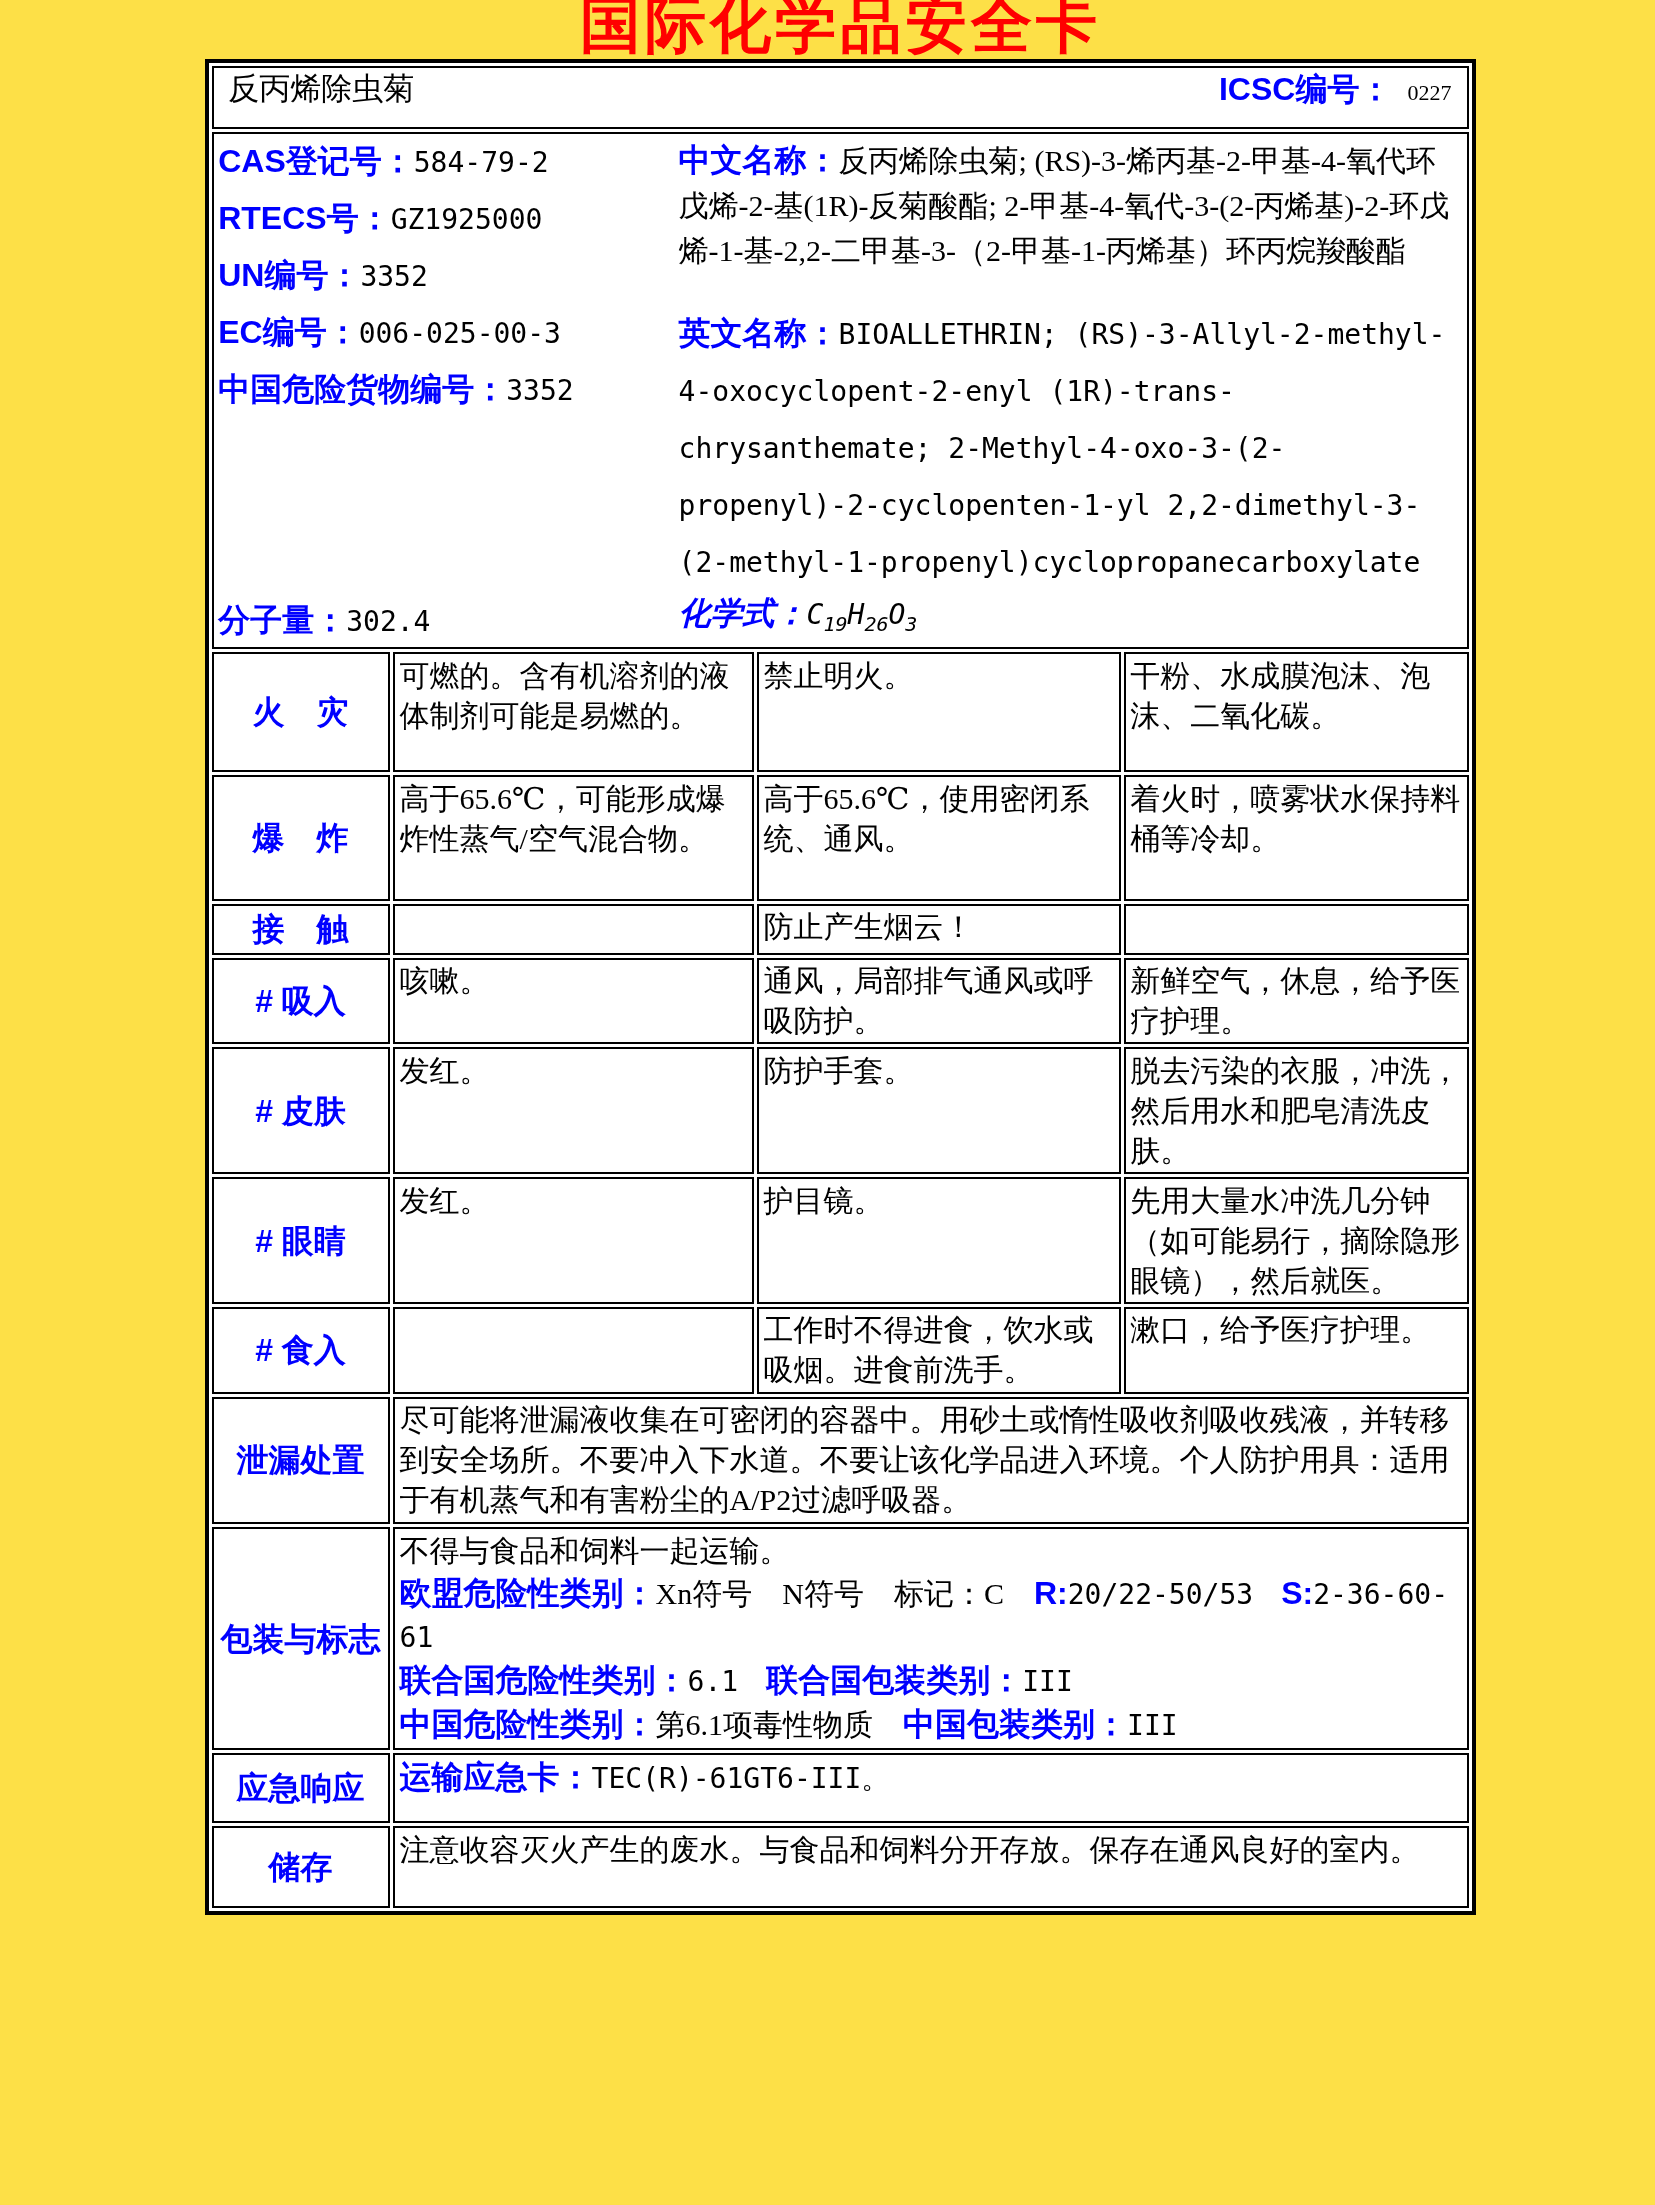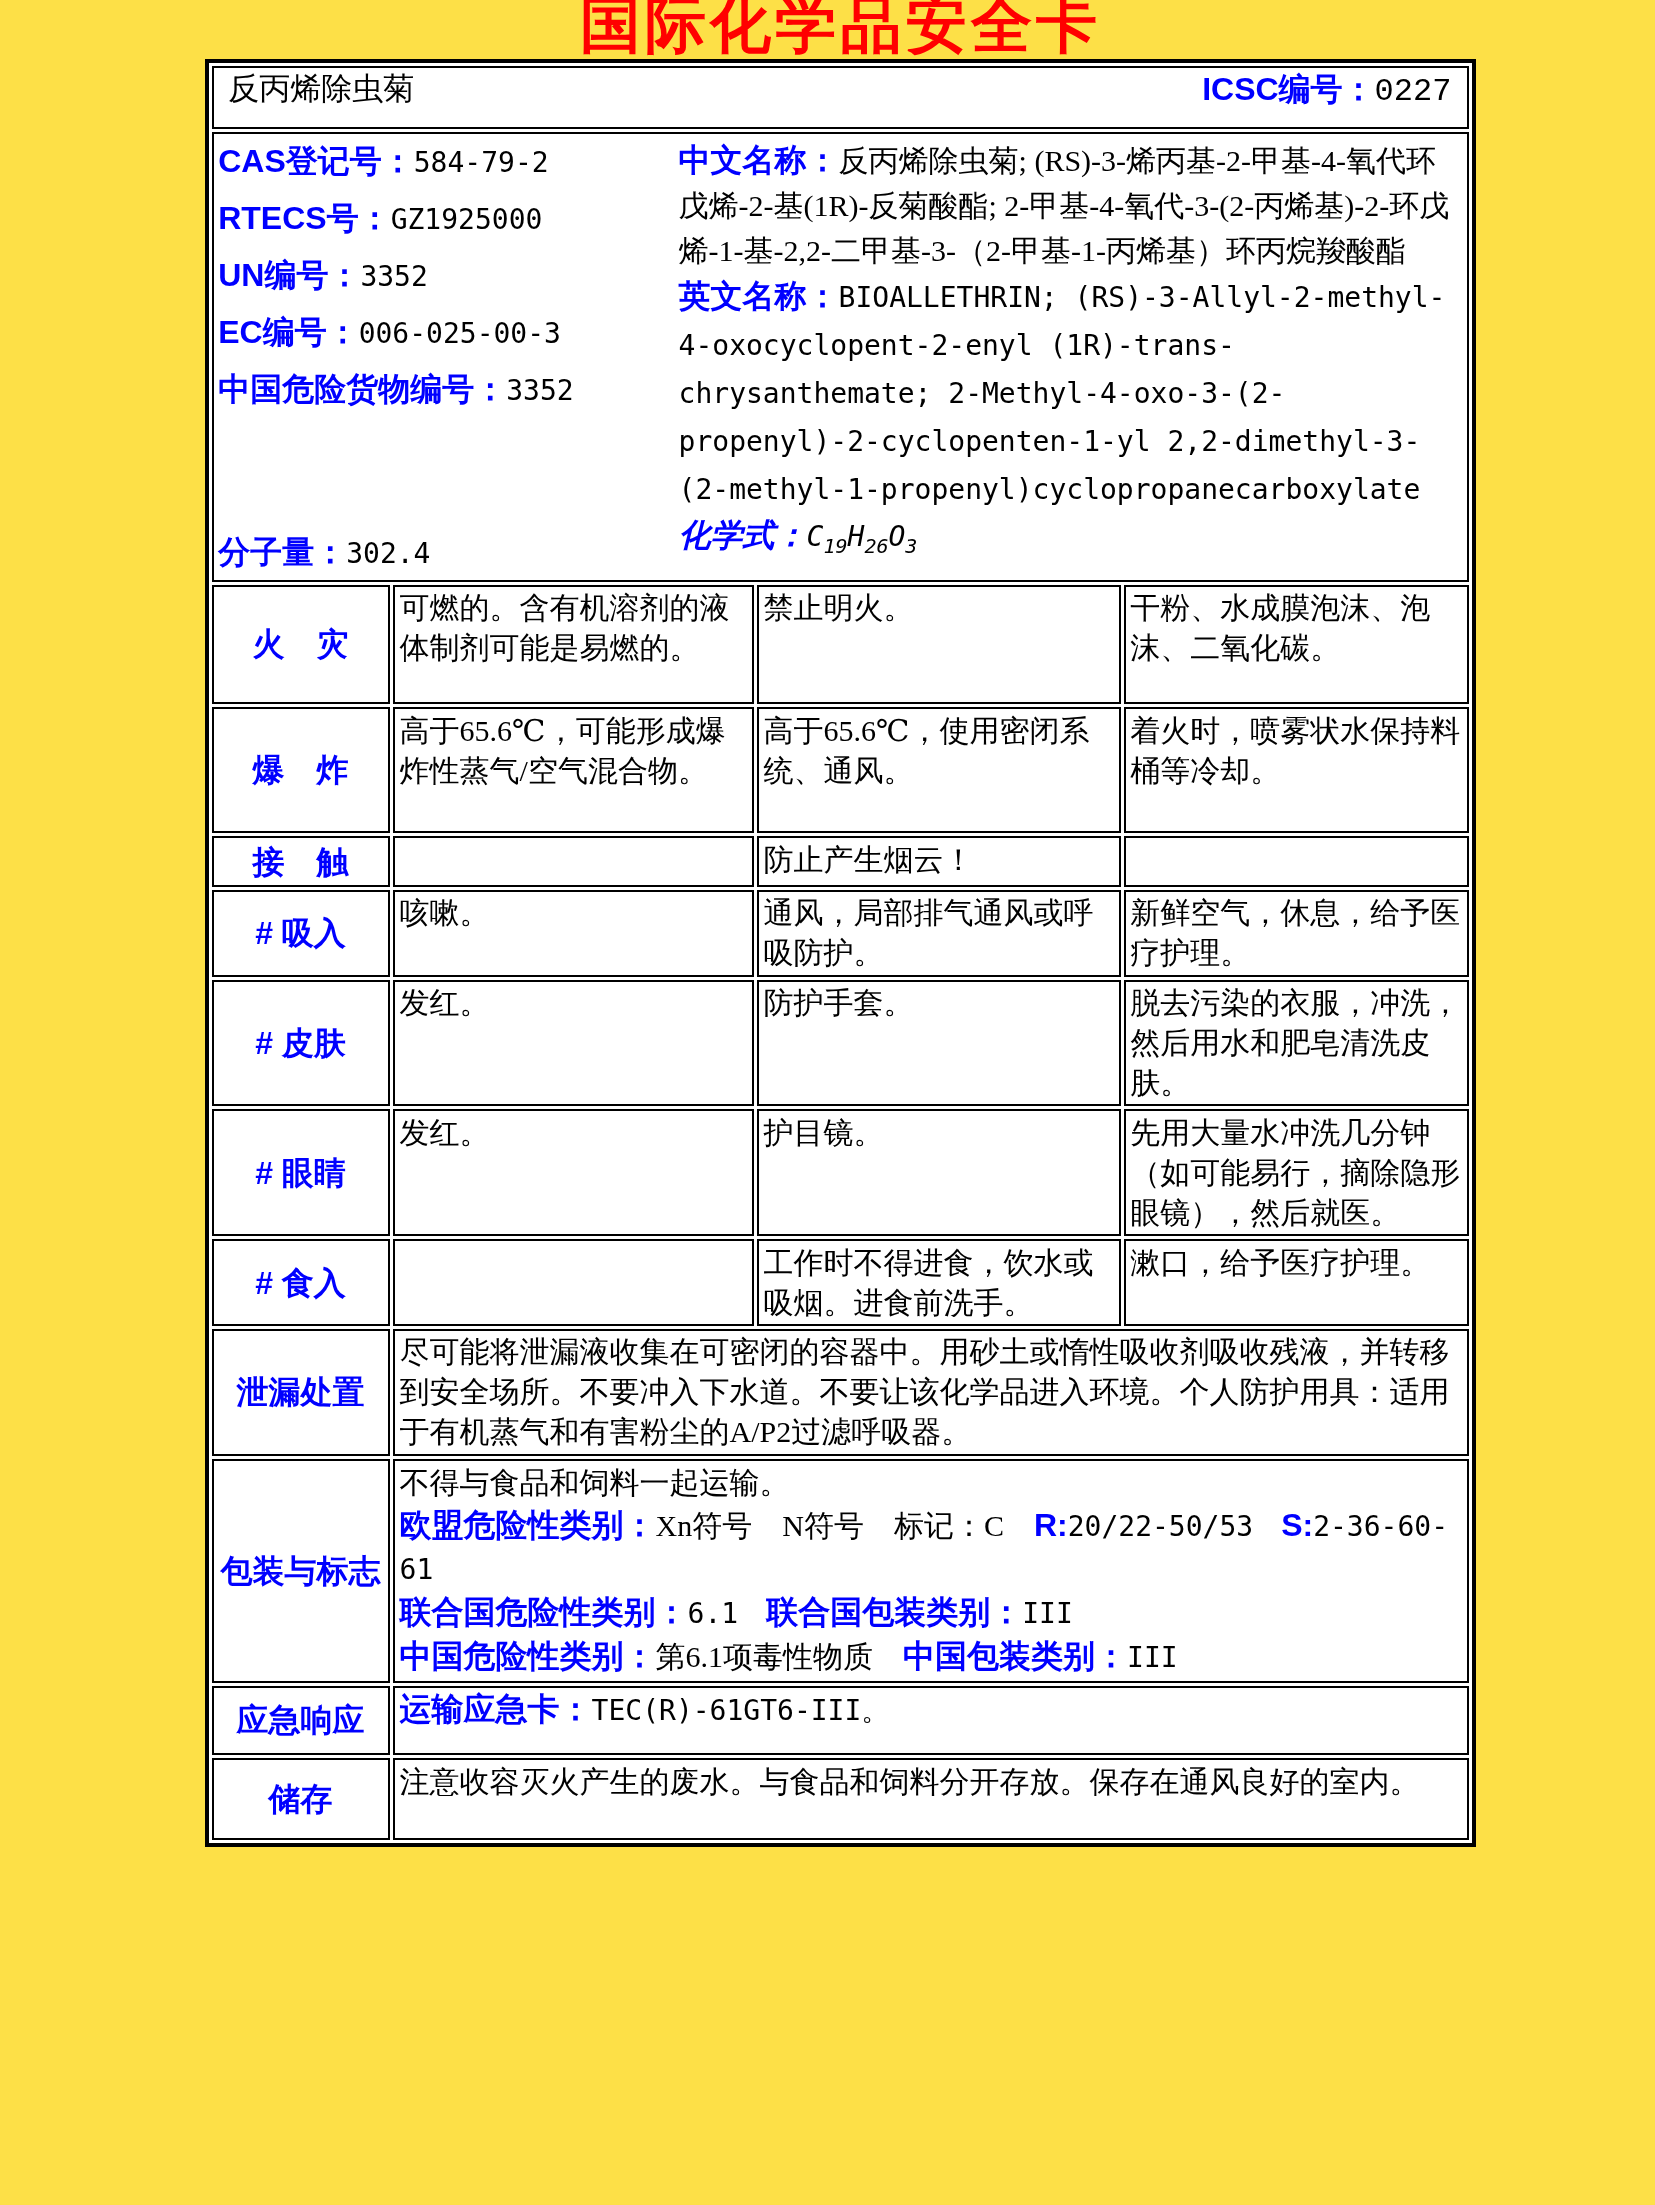--- a/index.html
+++ b/index.html
@@ -26,28 +26,28 @@
   tr.rInh td{height:73px;}
   tr.rSkin td{height:114px;}
   tr.rEye td{height:119px;}
   tr.rIng td{height:71px;}
   tr.rSpill td{height:111px;}
   tr.rPack td{height:196px;}
   tr.rEmer td{height:63px;}
   tr.rStor td{height:75px;}
   .rowAflex{display:flex;justify-content:space-between;align-items:flex-start;height:100%;padding:0 10px;}
   .subst{font-size:31px;}
-  .icscnum{font-size:32px;font-family:Liberation Mono, monospace;}
+  .icscnum{font-size:22px;font-family:Liberation Serif, serif;margin-left:16px;}
   .infoWrap{display:flex;height:100%;}
   .infoL{width:459px;display:flex;flex-direction:column;padding-top:2.8px;gap:9px;}
   .idline{line-height:47px;white-space:nowrap;}
   .mwline{margin-top:auto;line-height:42px;padding-bottom:2.8px;}
   .infoR{flex:1;padding-left:1.4px;padding-top:2.8px;}
   .cnb{line-height:45px;}
-  .enb{line-height:47px;}
+  .enb{margin-top:32px;line-height:56px;}
   .fml{line-height:44px;font-style:italic;}
   .fml sub{font-size:20px;}
   .packline{line-height:42px;}
 </style>
 </head>
 <body>
 
 <div class="page">
 
   <div class="title">国际化学品安全卡</div>

